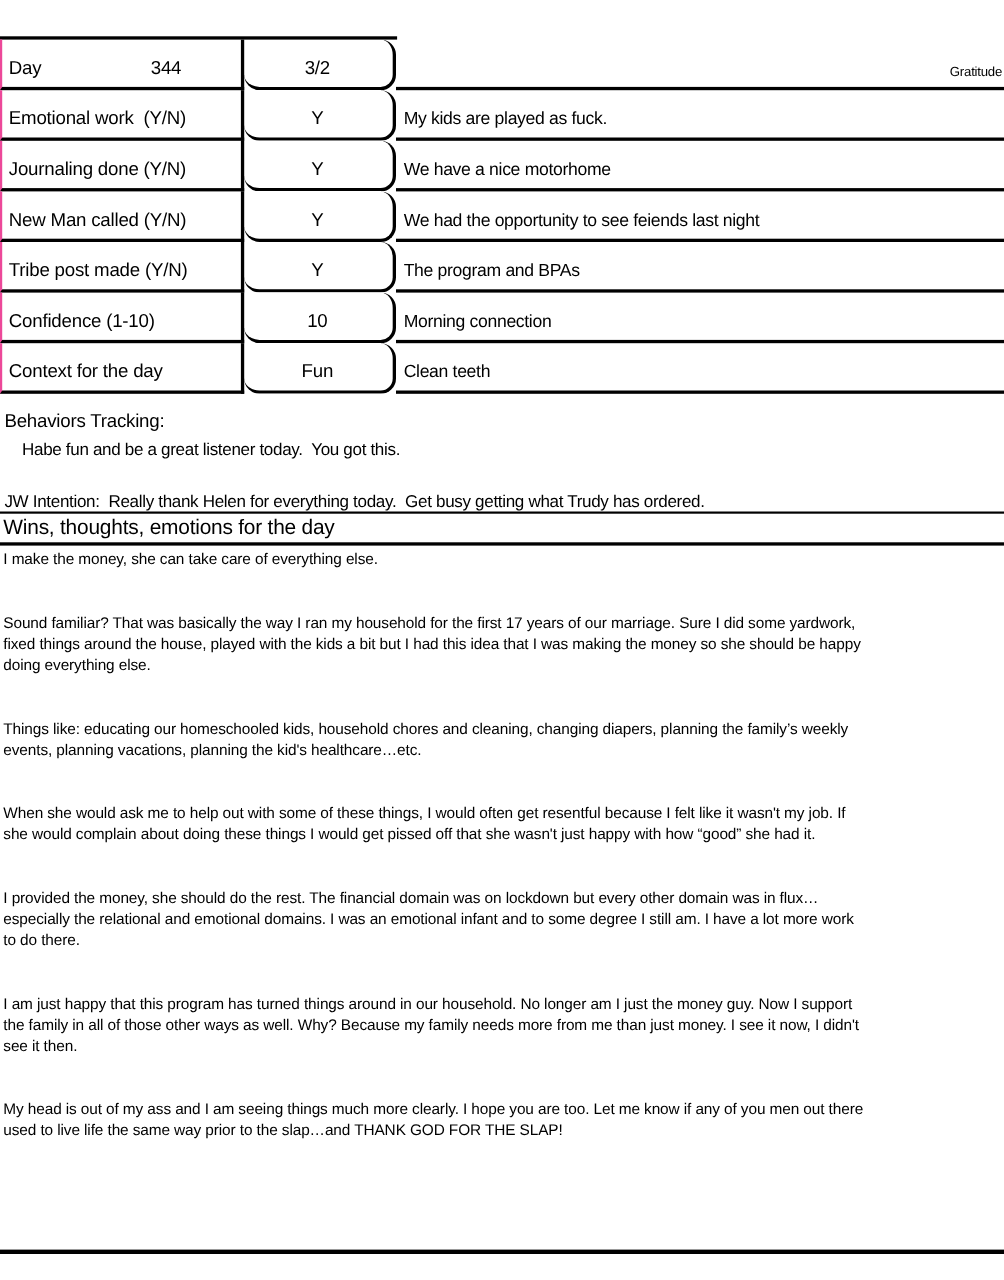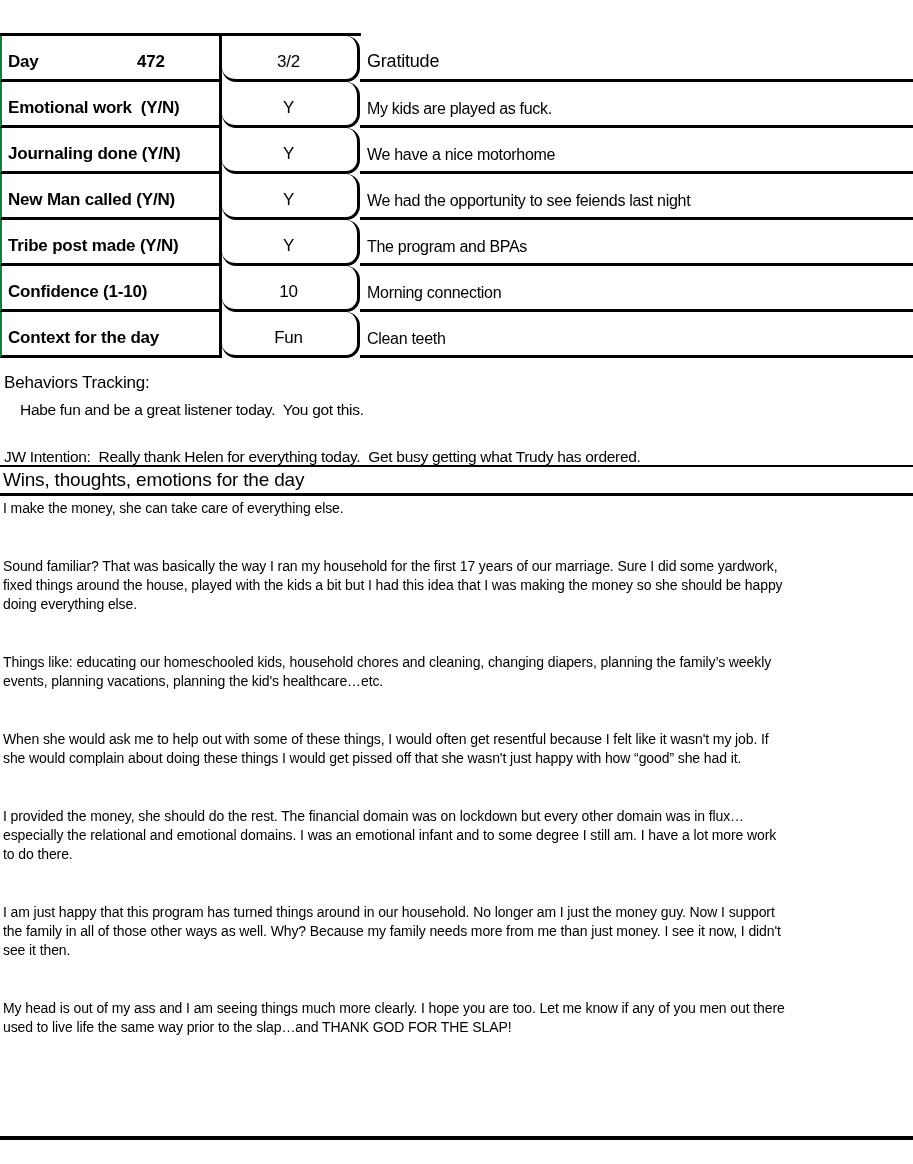--- a/index.html
+++ b/index.html
@@ -18,24 +18,24 @@
     position: absolute; left: 0; top: 36px; width: 913px; height: 322px;
     display: grid; grid-template-columns: 222px 138px 1fr; grid-auto-rows: 1fr;
   }
   .cell {
     border-bottom: 3px solid #000;
     display: flex; align-items: flex-end;
     padding: 0 2px 7px 6px;
     font-size: 17px; letter-spacing: -0.2px;
     white-space: pre; position: relative; overflow: hidden;
   }
-  .c1 { border-left: 2px solid #15803d; border-right: 3px solid #000; font-weight: bold; }
+  .c1 { border-left: 2px solid #ec4899; border-right: 3px solid #000; }
   .c2 { border-right: 3px solid #000; justify-content: center; padding-left: 0; border-radius: 14px; }
   .c3 { padding-left: 7px; font-size: 16px; letter-spacing: -0.3px; }
-  .c3.head { justify-content: flex-start; font-size: 18px; letter-spacing: -0.2px; }
+  .c3.head { justify-content: flex-end; font-size: 12px; letter-spacing: -0.2px; }
   .day-num { position: absolute; left: 135px; bottom: 7px; }
 
   
   .behaviors-heading { position: absolute; left: 4px; top: 373px; font-size: 17px; font-weight: normal; letter-spacing: -0.2px; white-space: pre; }
   .behaviors-note { position: absolute; left: 20px; top: 401px; font-size: 15.5px; letter-spacing: -0.3px; white-space: pre; }
   .intention-wrap { position: absolute; left: 4px; top: 448px; width: 906px; height: 17px; overflow: hidden; }
   .intention-text { font-size: 15.5px; line-height: 17px; letter-spacing: -0.3px; white-space: pre; display: block; }
 
   .hr1 { position: absolute; left: 0; top: 465px; width: 913px; height: 2px; background: #000; }
   .wins-heading { position: absolute; left: 3px; top: 469px; font-size: 19px; letter-spacing: -0.2px; white-space: pre; }
@@ -54,21 +54,21 @@
 <body>
 
 <div class="page">
 
   <div class="table-top-border"></div>
 
   <div class="day-table">
 
     <div class="cell c1">
       <span>Day</span>
-      <span class="day-num">472</span>
+      <span class="day-num">344</span>
     </div>
     <div class="cell c2">
       <span>3/2</span>
     </div>
     <div class="cell c3 head">
       <span>Gratitude</span>
     </div>
 
     <div class="cell c1">
       <span>Emotional work  (Y/N)</span>

